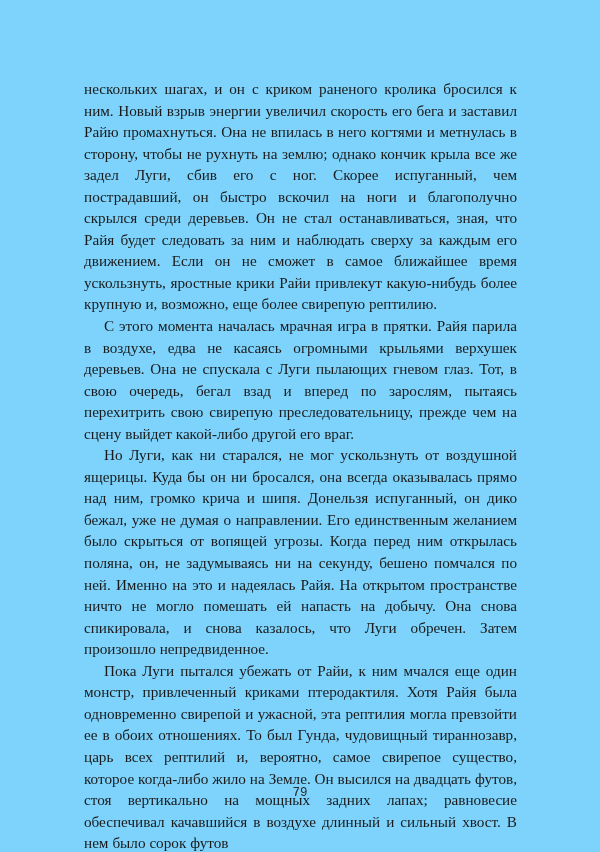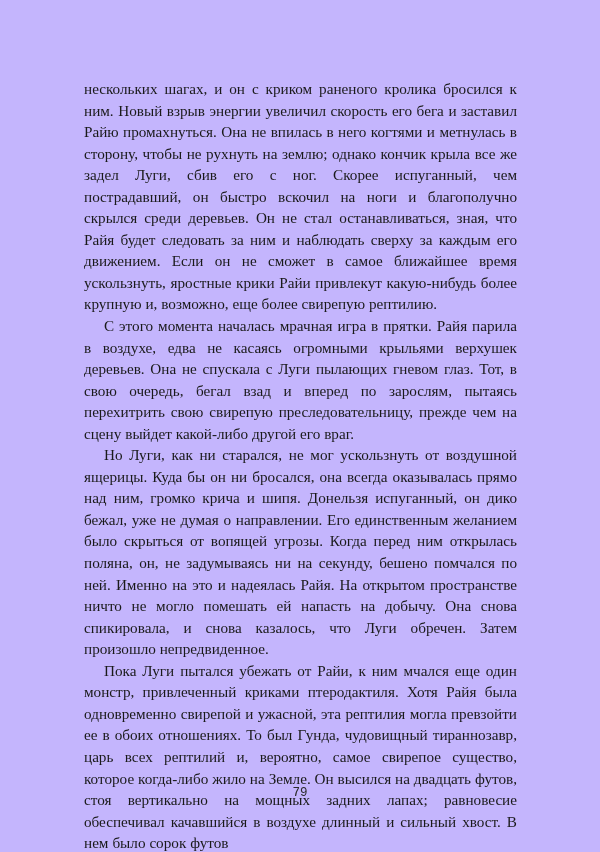--- a/index.html
+++ b/index.html
@@ -10,21 +10,21 @@
     width: 600px;
     height: 852px;
     background: #ffffff;
     font-family: "Liberation Serif", "DejaVu Serif", serif;
     overflow: hidden;
   }
   .page {
     position: relative;
     width: 600px;
     height: 852px;
-    background: #c4b5fd;
+    background: #7dd3fc;
     box-sizing: border-box;
   }
   .text-block {
     position: absolute;
     left: 84px;
     top: 78px;
     width: 433px;
   }
   .para {
     margin: 0;

